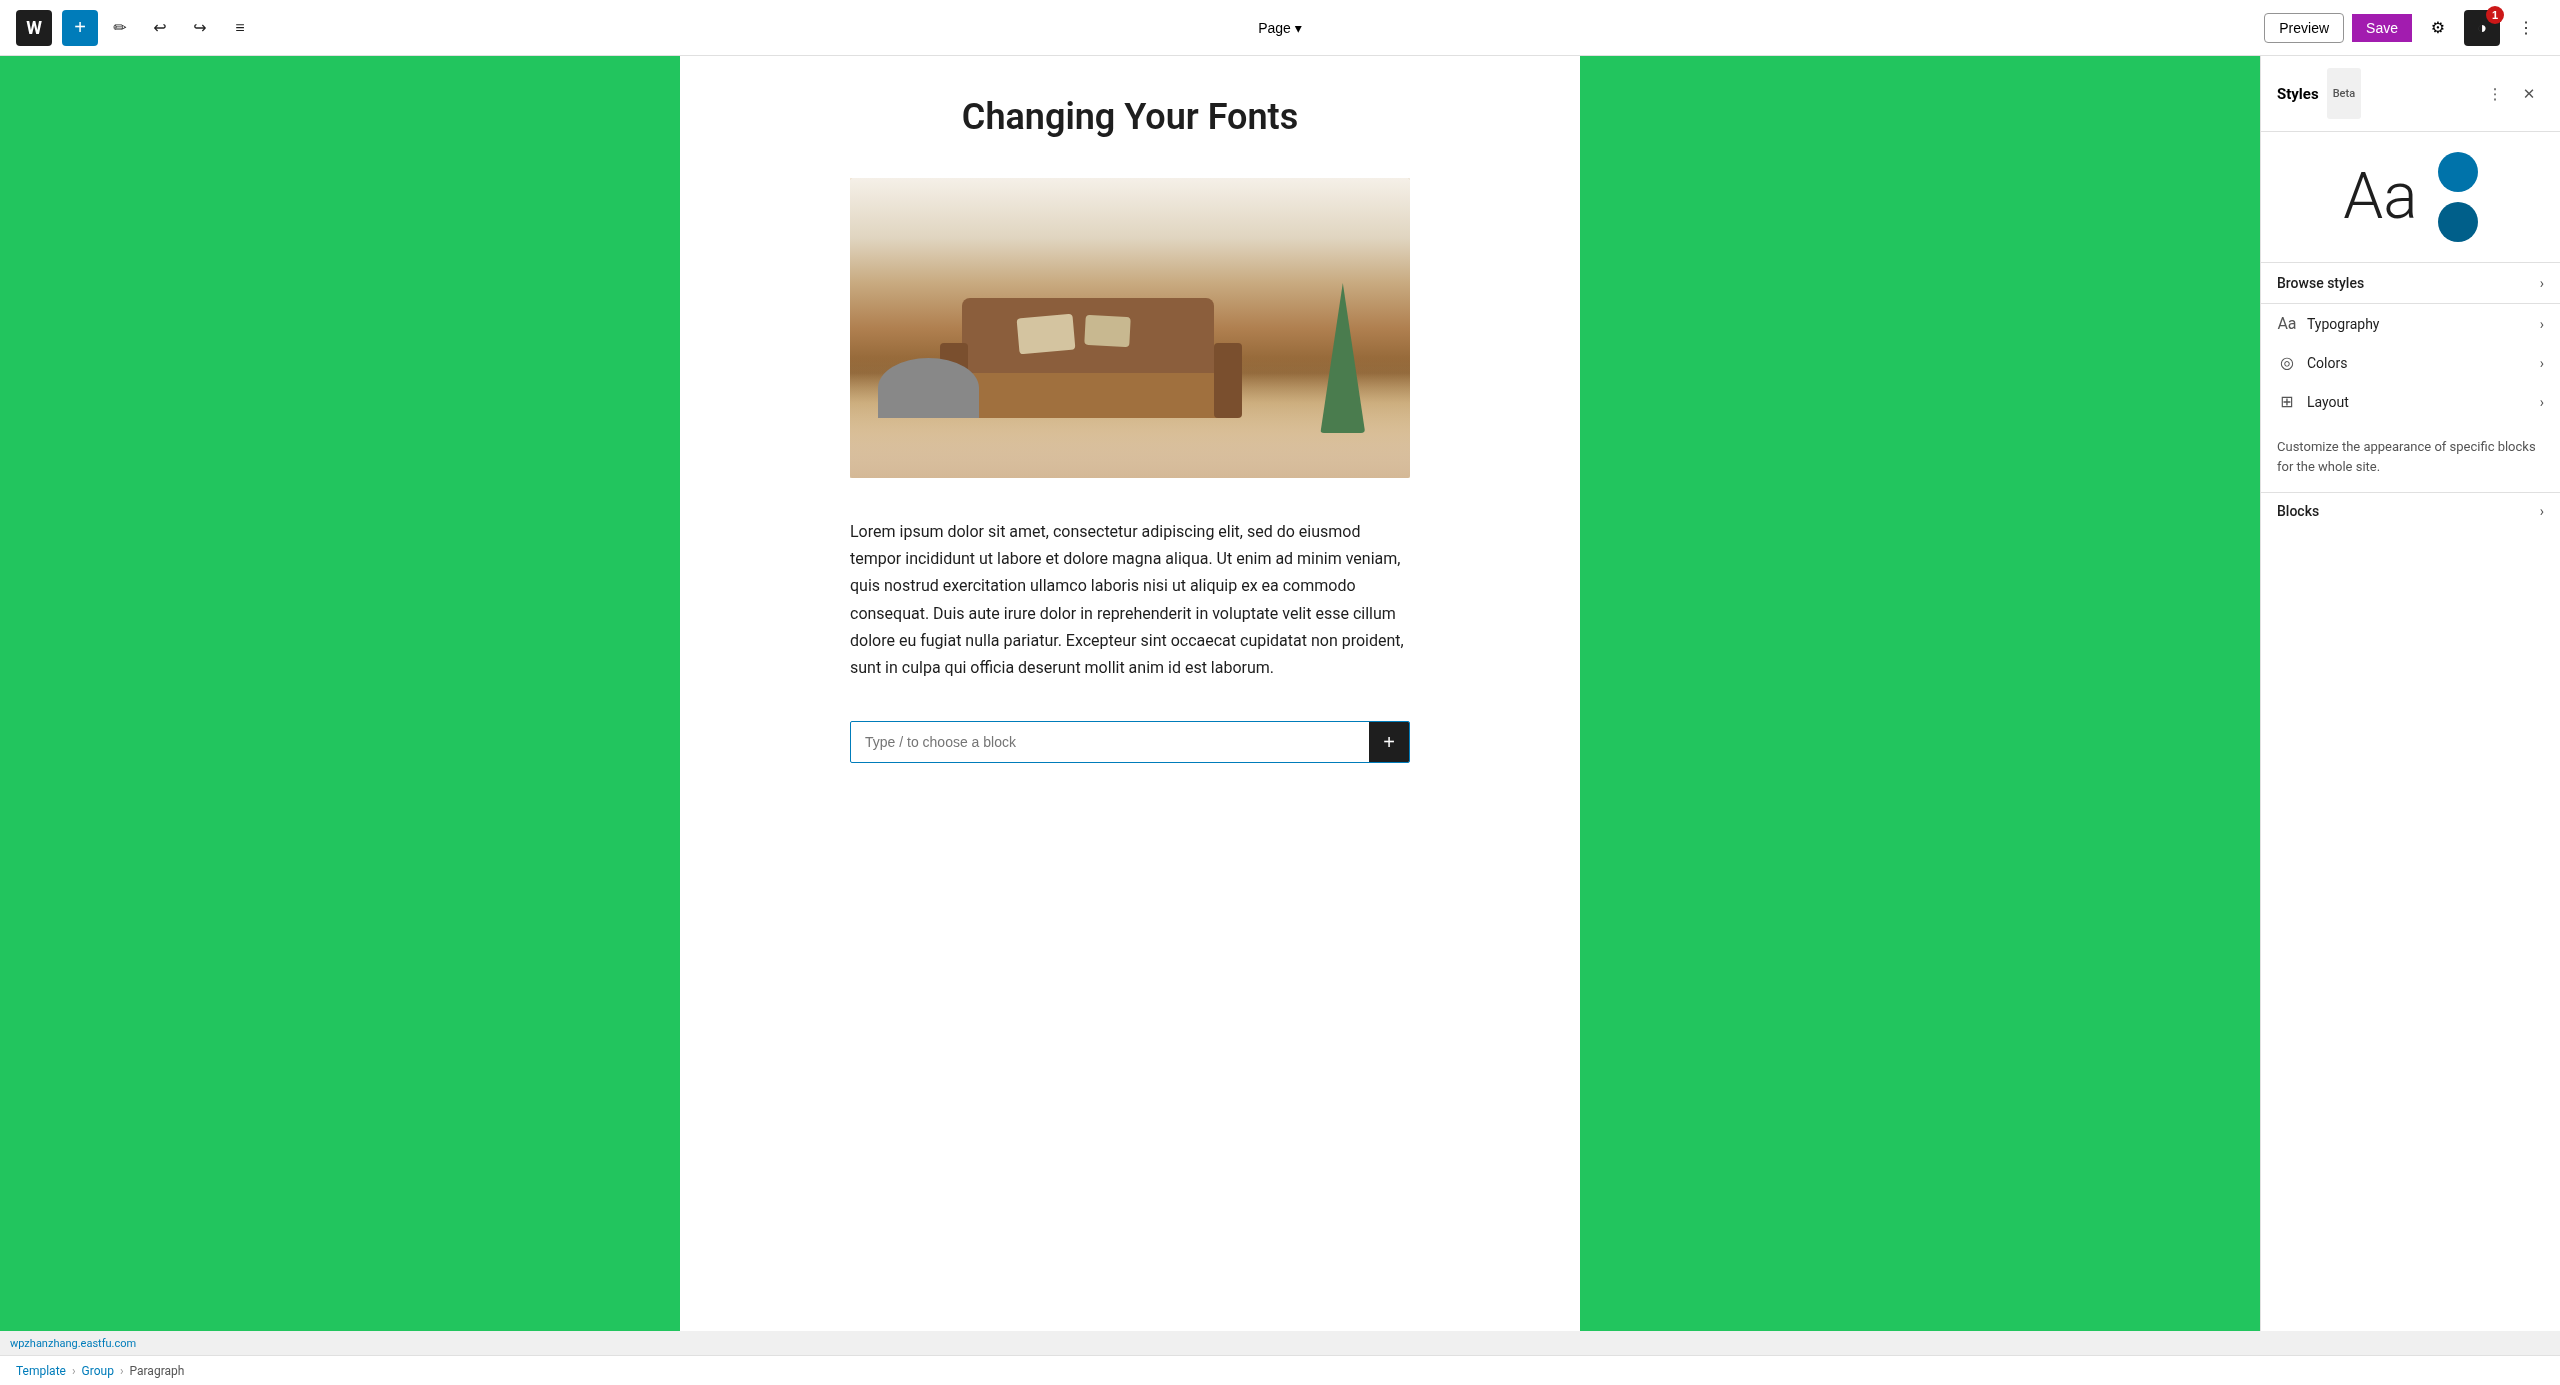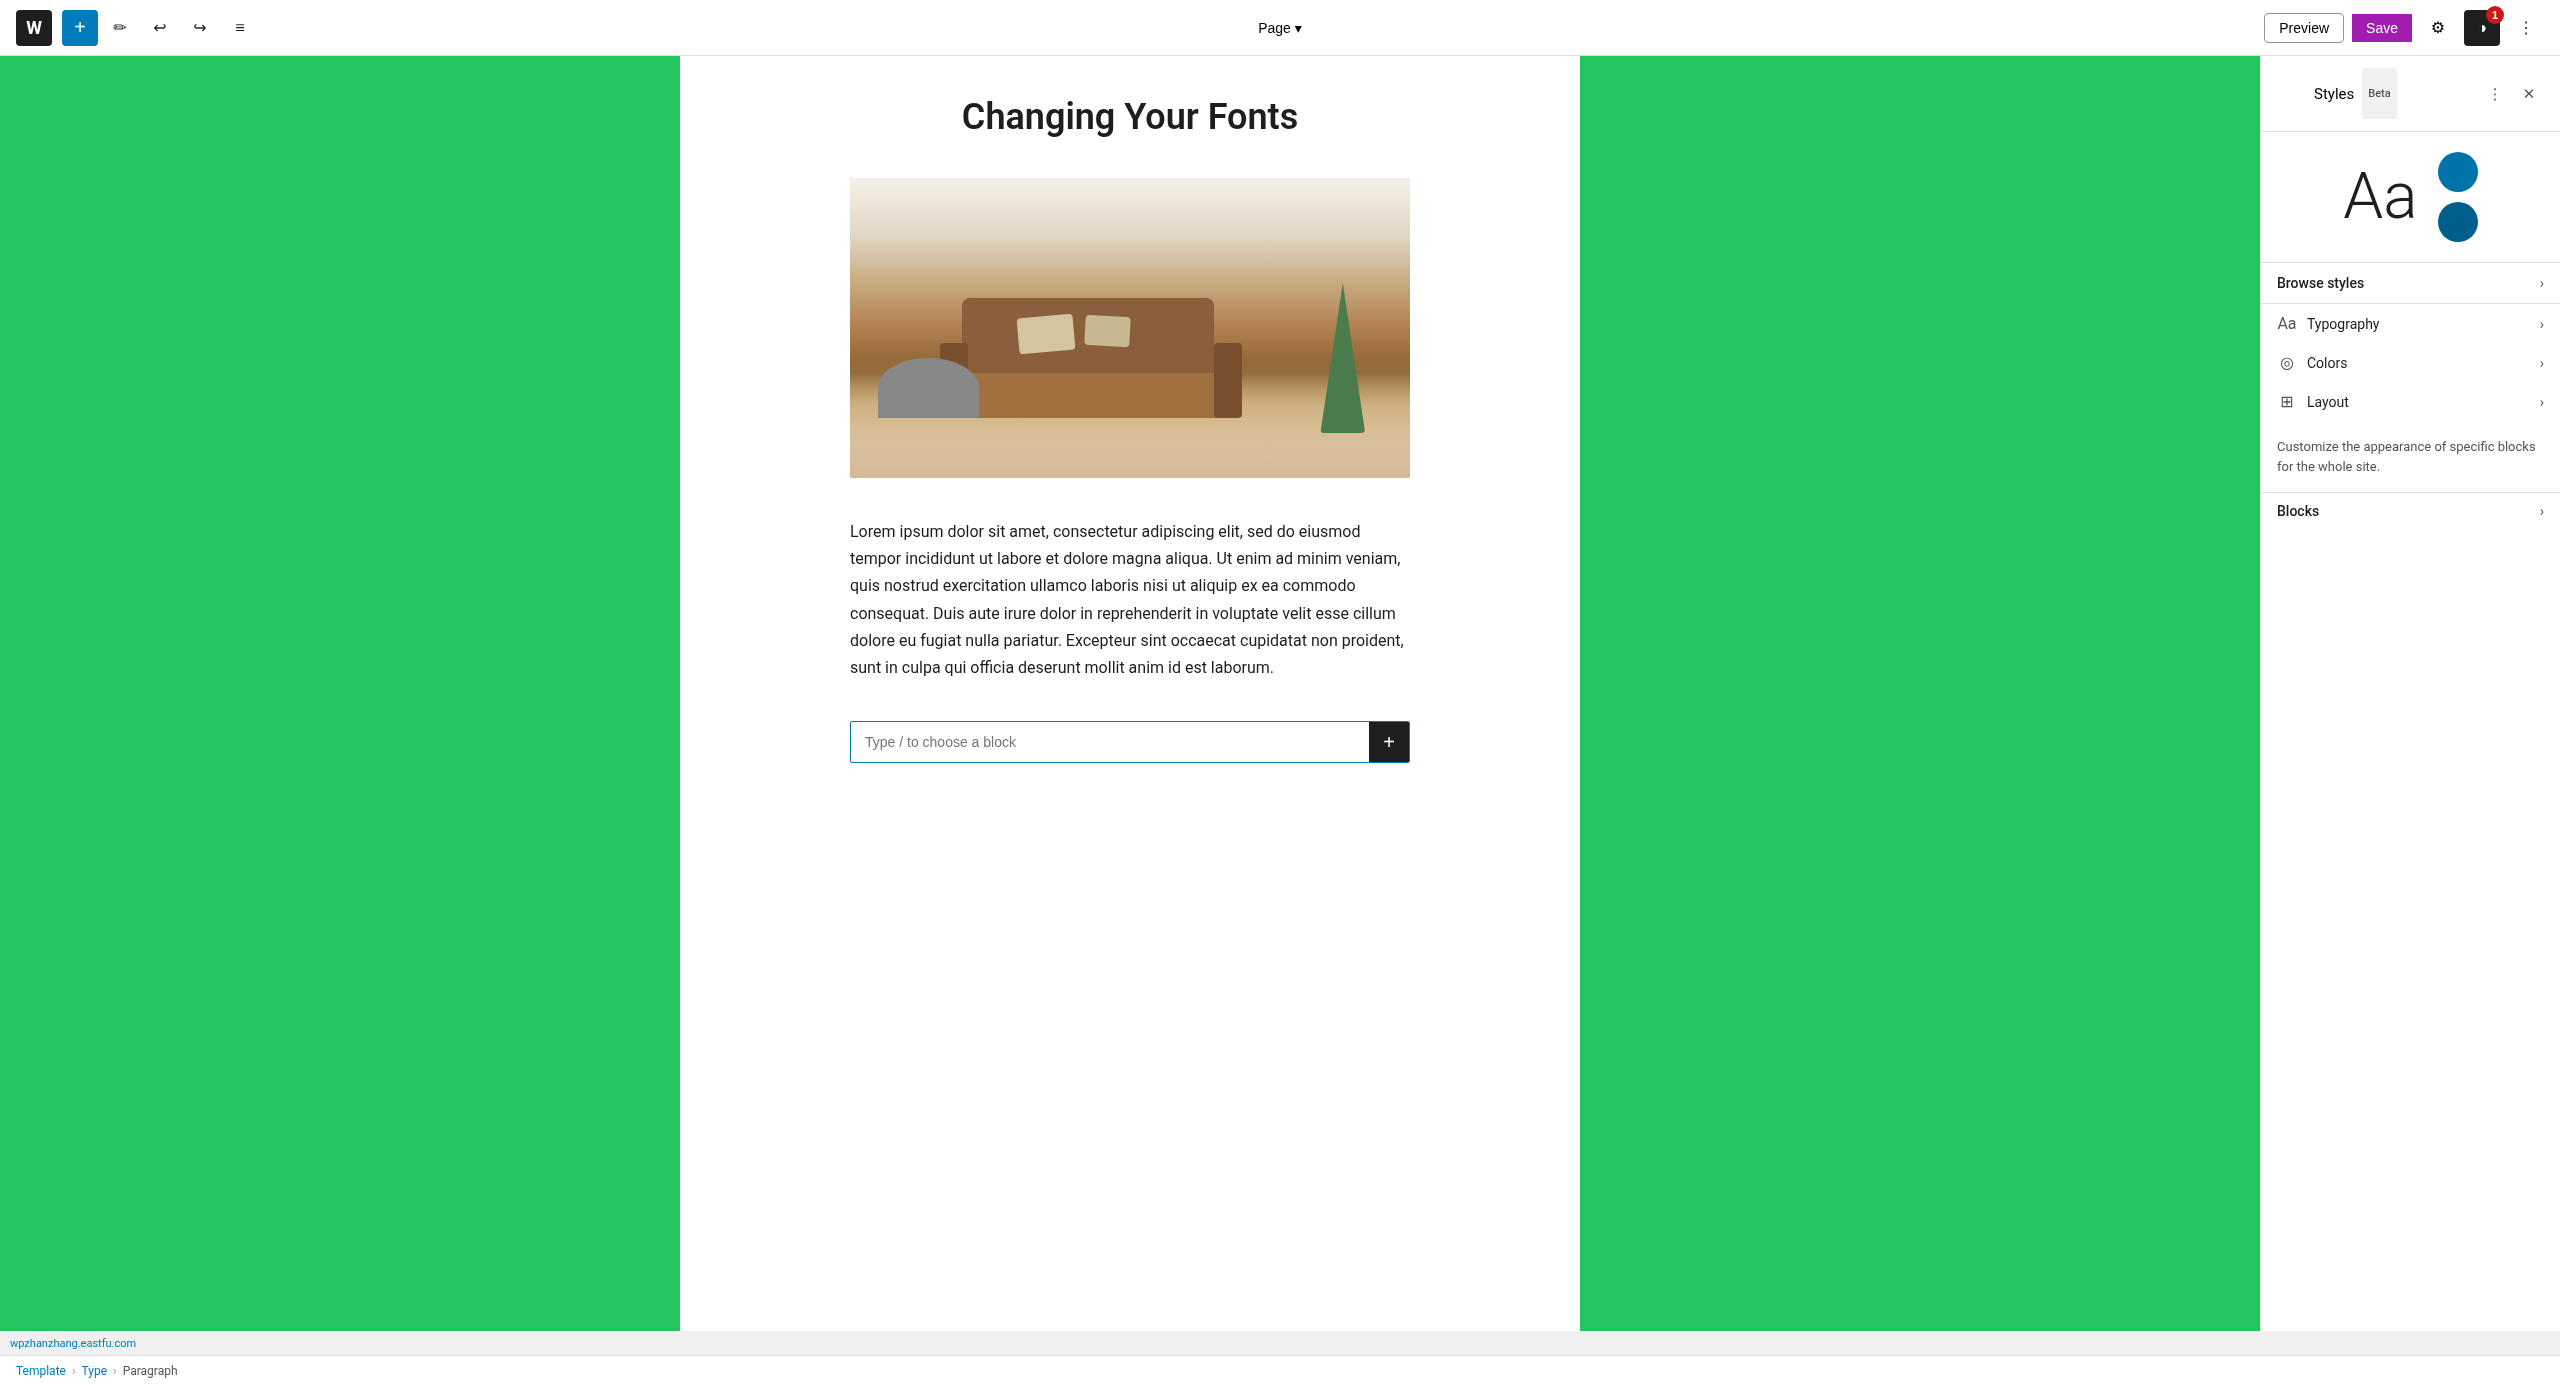--- a/index.html
+++ b/index.html
@@ -117,21 +117,21 @@
       width: 300px; border-left: 1px solid #e0e0e0;
       background: #fff; display: flex; flex-direction: column;
       flex-shrink: 0; overflow-y: auto;
     }
     .panel-header {
       display: flex; align-items: center; justify-content: space-between;
       padding: 12px 16px; border-bottom: 1px solid #e0e0e0;
       flex-shrink: 0;
     }
     .panel-header-left { display: flex; align-items: center; gap: 8px; }
-    .panel-title { font-size: 15px; font-weight: 400; margin-left: 37px; }
+    .panel-title { font-size: 15px; font-weight: 700; }
     .beta-badge {
       background: #f0f0f0; border-radius: 3px; padding: 19px 6px;
       font-size: 11px; font-weight: 500; color: #555;
     }
     .panel-header-actions { display: flex; align-items: center; gap: 4px; }
     .panel-icon-btn {
       width: 30px; height: 30px; border: none; background: transparent;
       border-radius: 4px; cursor: pointer; display: flex; align-items: center; justify-content: center;
       font-size: 15px; color: #555;
     }
@@ -344,16 +344,16 @@
 
 </div>
 
 <div class="url-bar">
   <span>wpzhanzhang.eastfu.com</span>
 </div>
 
 <div class="breadcrumb-bar">
   <a href="#">Template</a>
   <span class="breadcrumb-sep">›</span>
-  <a href="#">Type</a>
+  <a href="#">Group</a>
   <span class="breadcrumb-sep">›</span>
   <span>Paragraph</span>
 </div>
 
 </body></html>

